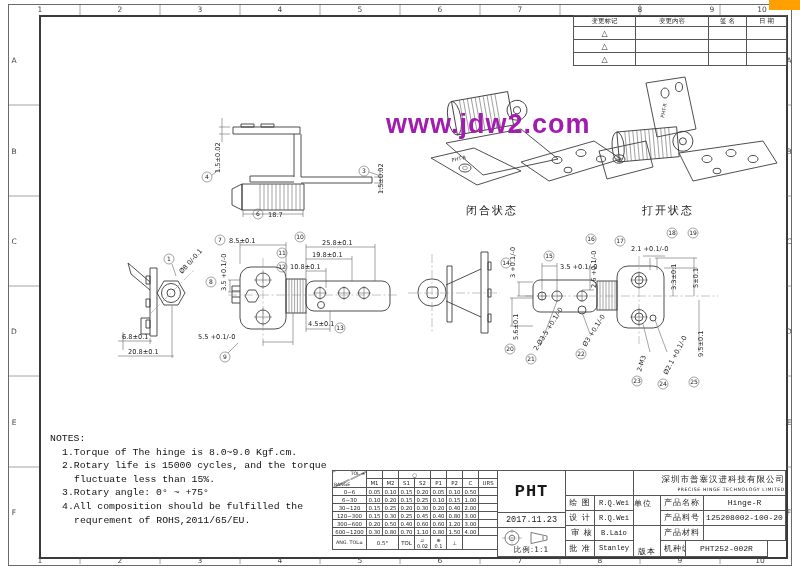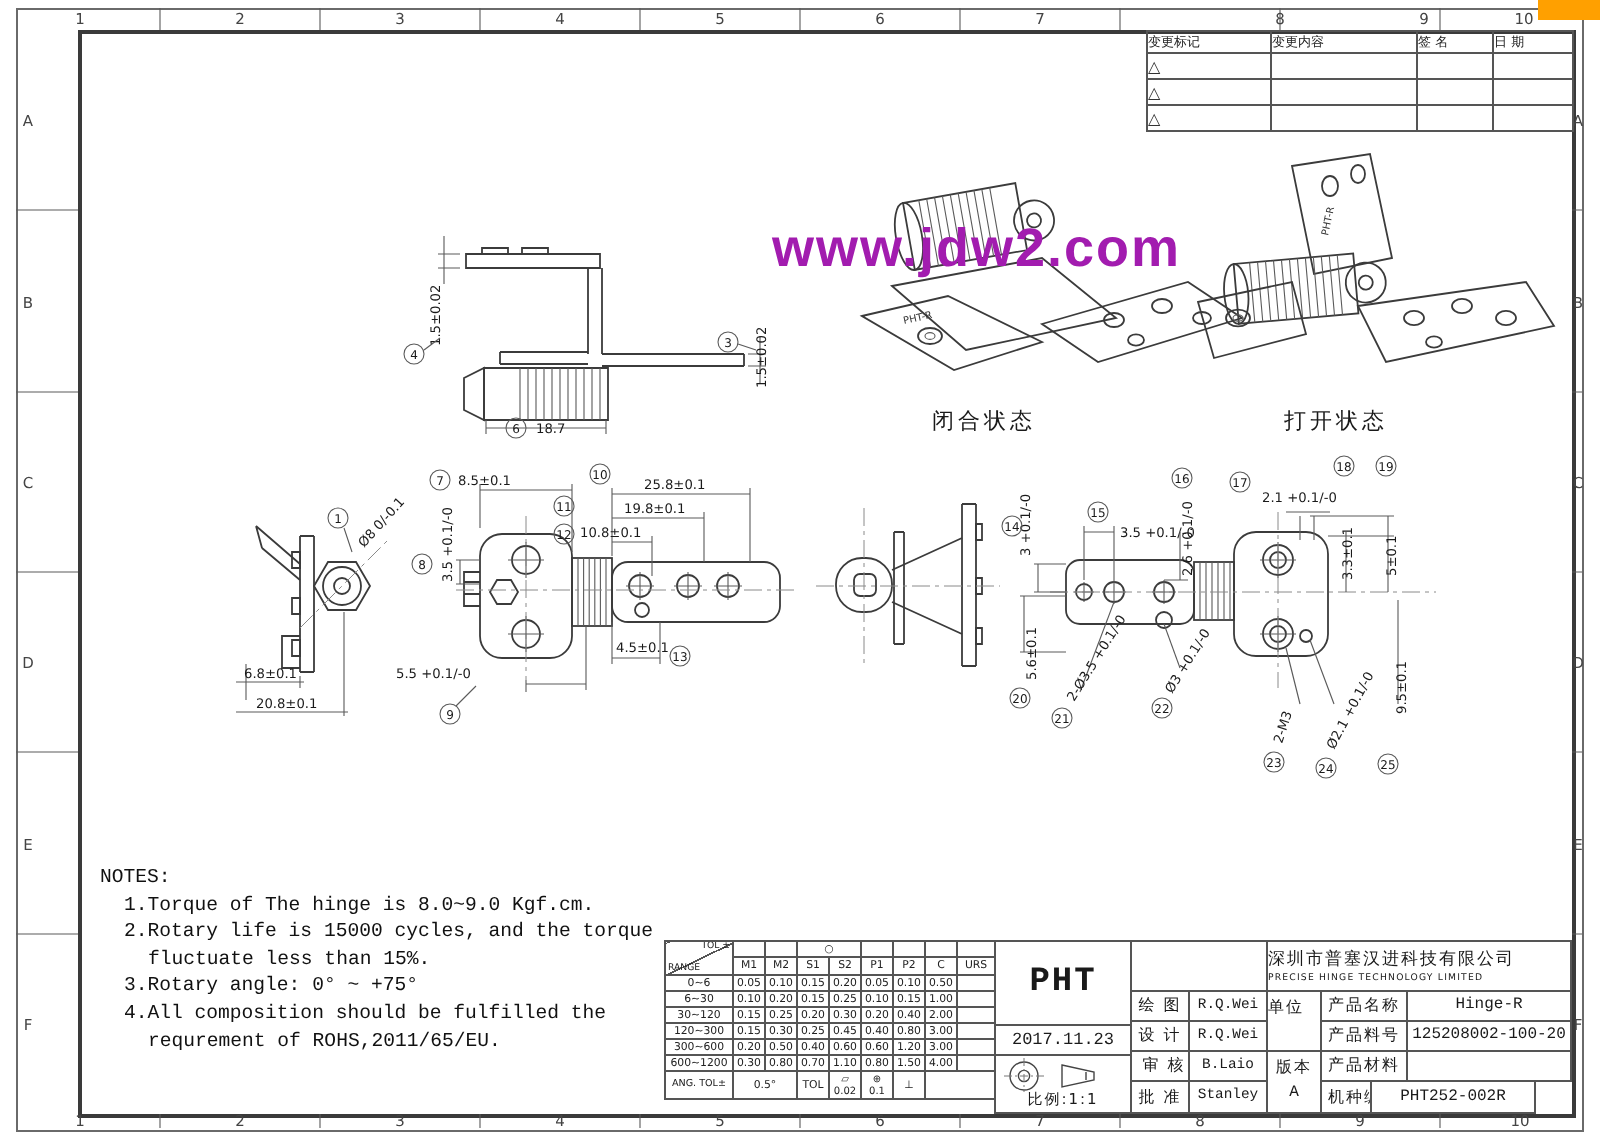--- a/index.html
+++ b/index.html
@@ -17,21 +17,21 @@
   #art .bt{font-family:"DejaVu Sans",sans-serif;font-size:6px;text-anchor:middle;fill:#1a1a1a}
   #art .gl{font-family:"DejaVu Sans",sans-serif;font-size:7.5px;fill:#444;text-anchor:middle}
   #art .cjk{font-family:"DejaVu Sans",sans-serif;font-size:11px;fill:#1a1a1a;text-anchor:middle;letter-spacing:2px}
   #art .mark{font-family:"DejaVu Sans",sans-serif;font-size:5px;fill:#333}
   
   #wm{position:absolute;left:386px;top:109px;font-family:"Liberation Sans",sans-serif;
       font-size:27px;font-weight:bold;color:#a21caf;letter-spacing:1px;white-space:nowrap}
   #corner{position:absolute;right:0;top:0;width:31px;height:10px;background:#ffa000}
   
   #rev{position:absolute;left:573px;top:15px;border-collapse:collapse;table-layout:fixed}
-  #rev td{border:1px solid #555;font-size:6.5px;text-align:left;padding:0;height:12px;
+  #rev td{border:1px solid #555;font-size:6.5px;text-align:center;padding:0;height:12px;
           font-family:"DejaVu Sans",sans-serif;color:#222;overflow:hidden;white-space:nowrap}
   #rev tr.h td{height:10px}
   #rev .tri{font-size:8px;color:#333}
   
   #notes{position:absolute;left:50px;top:432px;font-family:"Liberation Mono",monospace;
          font-size:9.8px;line-height:13.6px;color:#111;white-space:nowrap}
   #notes .n1{padding-left:12px}
   #notes .n2{padding-left:24px}
   
   #tol{position:absolute;left:332px;top:470px;border-collapse:collapse;table-layout:fixed}
@@ -551,31 +551,31 @@
 
     <div class="tb center lbl8" style="left:565px;top:495px;width:30px;height:15.5px">绘 图</div>
     <div class="tb center mono" style="left:594px;top:495px;width:40px;height:15.5px;font-size:7.2px">R.Q.Wei</div>
     <div class="tb center lbl8" style="left:565px;top:509.5px;width:30px;height:16px">设 计</div>
     <div class="tb center mono" style="left:594px;top:509.5px;width:40px;height:16px;font-size:7.2px">R.Q.Wei</div>
     <div class="tb center lbl8" style="left:565px;top:524.5px;width:34px;height:16px">审 核</div>
     <div class="tb center mono" style="left:594px;top:524.5px;width:40px;height:16px;font-size:7.2px">B.Laio</div>
     <div class="tb center lbl8" style="left:565px;top:539.5px;width:30px;height:17.5px">批 准</div>
     <div class="tb center mono" style="left:594px;top:539.5px;width:40px;height:17.5px;font-size:7.2px">Stanley</div>
 
-    <div class="tb" style="left:633px;top:470px;width:153px;height:37px;text-align:left">
+    <div class="tb" style="left:633px;top:470px;width:153px;height:37px;text-align:right">
       <div style="font-size:8.5px;letter-spacing:1px;margin-top:3px">深圳市普塞汉进科技有限公司</div>
       <div style="font-size:4.6px;letter-spacing:0.6px;margin-top:1px">PRECISE HINGE TECHNOLOGY LIMITED</div>
     </div>
 
     <div class="tb" style="left:633px;top:495px;width:28px;height:31px;text-align:left">
       <div class="lbl8" style="margin-top:2px">单位</div>
       <div class="mono" style="font-size:8px;margin-top:18px">MM</div>
     </div>
     <div class="tb" style="left:633px;top:525px;width:28px;height:32px;text-align:center">
-      <div class="lbl8" style="margin-top:2px">版本</div>
+      <div class="lbl8" style="margin-top:20px">版本</div>
       <div class="mono" style="font-size:8px;margin-top:3px">A</div>
     </div>
 
     <div class="tb center lbl8" style="left:660px;top:495px;width:44px;height:15.5px">产品名称</div>
     <div class="tb center mono" style="left:703px;top:495px;width:83px;height:15.5px;font-size:8px">Hinge-R</div>
     <div class="tb center lbl8" style="left:660px;top:509.5px;width:44px;height:16px">产品料号</div>
     <div class="tb center mono" style="left:703px;top:509.5px;width:83px;height:16px;font-size:8px">125208002-100-20</div>
     <div class="tb center lbl8" style="left:660px;top:524.5px;width:44px;height:16px">产品材料</div>
     <div class="tb center mono" style="left:703px;top:524.5px;width:83px;height:16px;font-size:8px"></div>
     <div class="tb center lbl8" style="left:660px;top:539.5px;width:44px;height:17.5px">机种编号</div>

